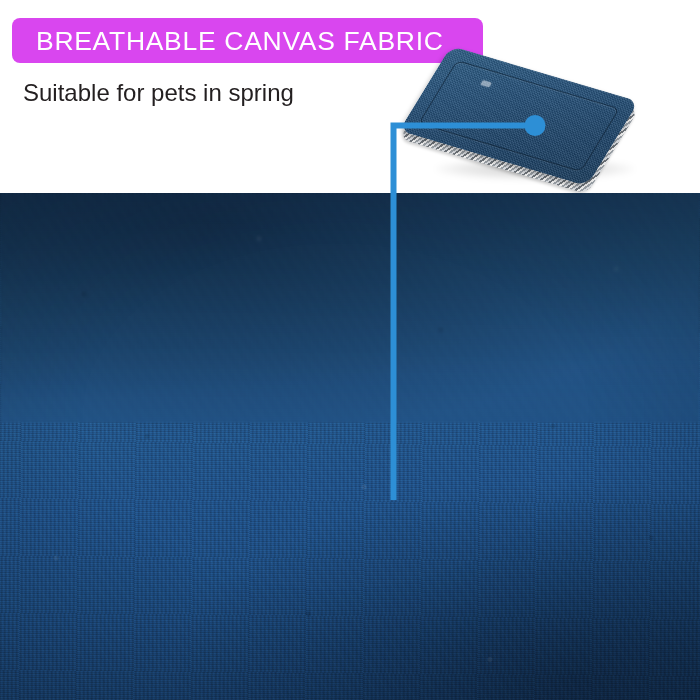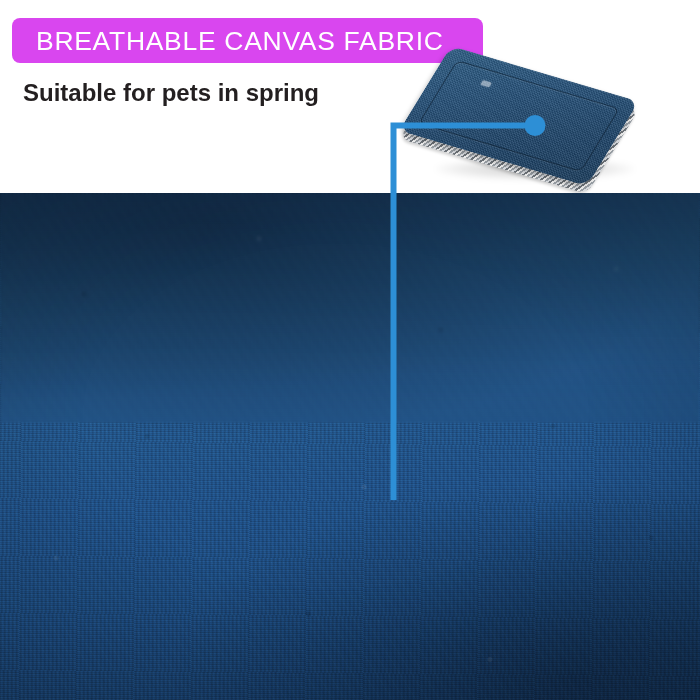--- a/index.html
+++ b/index.html
@@ -59,21 +59,21 @@
 
   
   .subhead {
     position: absolute;
     left: 23px;
     top: 76px;
     width: 350px;
     color: #231f20;
     font-size: 24px;
     line-height: 33px;
-    font-weight: 700;
+    font-weight: 400;
   }
   .subhead .line { display: block; white-space: nowrap; }
 
   
   .callout {
     position: absolute;
     left: 0;
     top: 0;
     width: 700px;
     height: 700px;

